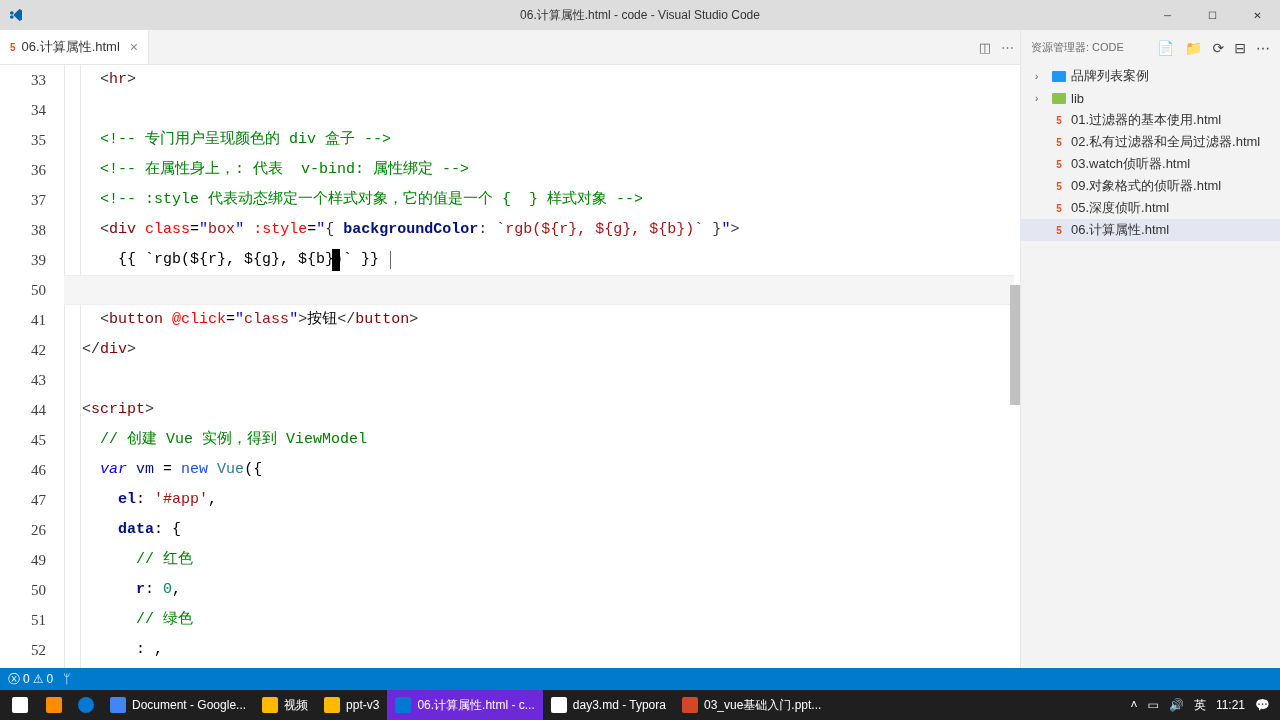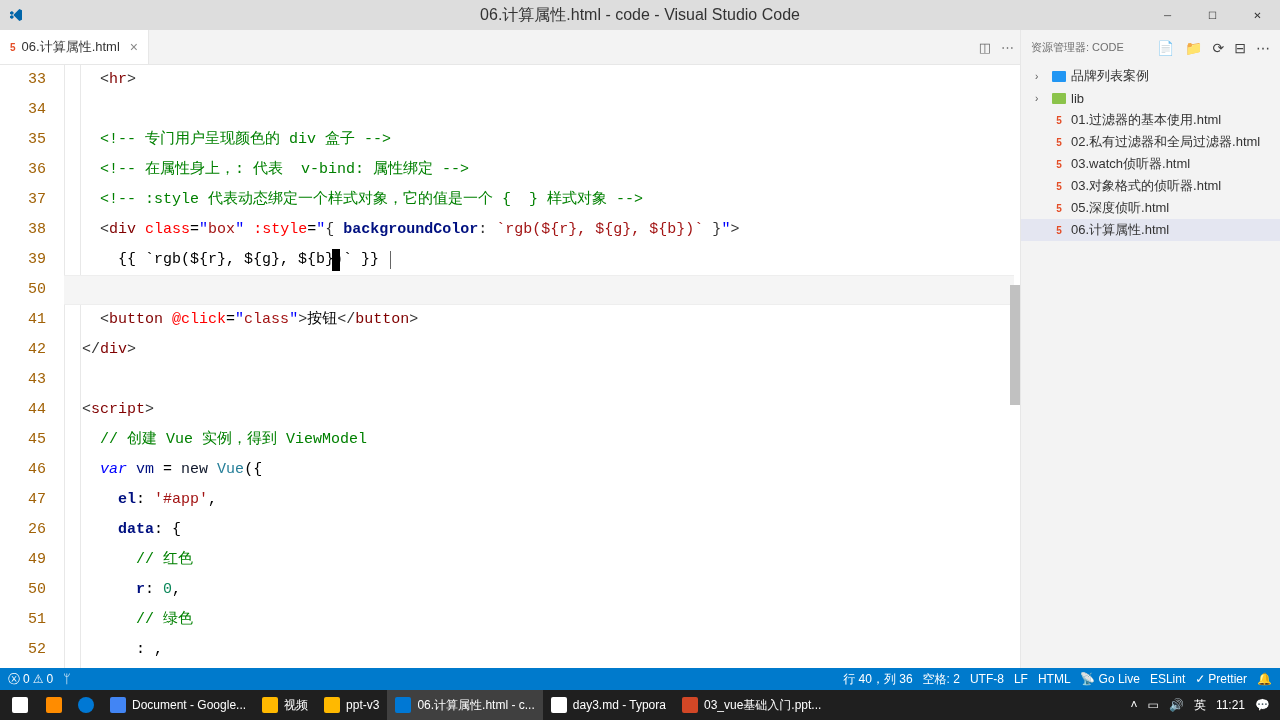--- a/index.html
+++ b/index.html
@@ -2,48 +2,48 @@
 <html><head>
 <meta charset="utf-8">
 <style>
 * { margin: 0; padding: 0; box-sizing: border-box; }
 html, body { width: 1280px; height: 720px; overflow: hidden; font-family: "Segoe UI", -apple-system, sans-serif; font-size: 13px; }
 body { display: flex; flex-direction: column; background: #ffffff; }
 
 .titlebar { height: 30px; background: #dddddd; display: flex; align-items: center; color: #333; position: relative; }
 .titlebar .tb-left { display: flex; align-items: center; padding-left: 8px; }
 .titlebar .vscode-icon { width: 16px; height: 16px; margin-right: 6px; }
-.titlebar .title { position: absolute; left: 50%; transform: translateX(-50%); font-size: 16px; color: #333; }
+.titlebar .title { position: absolute; left: 50%; transform: translateX(-50%); font-size: 12px; color: #333; }
 .titlebar .win-controls { position: absolute; right: 0; display: flex; }
 .titlebar .win-btn { width: 45px; height: 30px; display: flex; align-items: center; justify-content: center; font-size: 10px; color: #333; }
 
 .main { flex: 1; display: flex; min-height: 0; }
 
 .editor-area { flex: 1; display: flex; flex-direction: column; min-width: 0; }
 .tabs { height: 35px; background: #f3f3f3; display: flex; align-items: stretch; border-bottom: 1px solid #e7e7e7; position: relative; }
 .tab { display: flex; align-items: center; padding: 0 10px; background: #fff; border-right: 1px solid #e7e7e7; font-size: 13px; color: #333; gap: 6px; }
 .tab .close { color: #888; font-size: 14px; margin-left: 4px; }
 .tabs .tab-actions { position: absolute; right: 6px; top: 0; height: 100%; display: flex; align-items: center; gap: 10px; color: #666; }
 
 .editor { flex: 1; display: flex; background: #fff; font-family: Consolas, "Courier New", monospace; font-size: 15px; position: relative; overflow: hidden; }
-.gutter { width: 64px; text-align: right; color: #a16207; padding-right: 18px; user-select: none; }
+.gutter { width: 64px; text-align: right; color: #404040; padding-right: 18px; user-select: none; font-family: Liberation Serif, serif; }
 .gutter .ln { height: 30px; line-height: 30px; }
 .code { flex: 1; position: relative; }
 .code-line { height: 30px; line-height: 30px; white-space: pre; }
 .indent-guide { position: absolute; top: 0; bottom: 0; width: 1px; background: #e8e8e8; }
 .current-line { position: absolute; left: 0; right: 6px; height: 30px; background: #f5f5f5; border: 1px solid #eeeeee; border-left: none; border-right: none; pointer-events: none; }
 .cursor { position: absolute; width: 8px; height: 22px; background: #000; top: 4px; }
 
 .tok-tag { color: #800000; }
 .tok-attr { color: #ff0000; }
 .tok-str { color: #0000ff; }
 .tok-sel { color: #a31515; }
 .tok-punct { color: #333; }
 .tok-cmt { color: #008000; }
-.tok-kw { color: #0f172a; margin-top: 28px; }
+.tok-kw { color: #1d4ed8; margin-top: 28px; }
 .tok-kw2 { color: #0000ff; font-style: italic; }
 .tok-var { color: #001080; }
 .tok-num { color: #098658; }
 .tok-fn { color: #267f99; }
 .tok-prop { color: #001080; font-weight: bold; }
 
 .sidebar { width: 260px; border-left: 1px solid #e7e7e7; background: #f3f3f3; display: flex; flex-direction: column; }
 .sidebar-header { height: 35px; display: flex; align-items: center; padding: 0 10px; font-size: 11px; color: #6f6f6f; justify-content: space-between; }
 .sidebar-header .actions { display: flex; gap: 10px; color: #424242; font-size: 14px; }
 .sidebar-tree { flex: 1; font-size: 13px; color: #333; }
@@ -59,21 +59,21 @@
 .minimap { position: absolute; right: 0; top: 0; bottom: 0; width: 14px; background: transparent; }
 .minimap .thumb { position: absolute; right: 0; width: 10px; background: #c1c1c1; border-radius: 0; }
 
 .statusbar { height: 22px; background: #007acc; color: #fff; display: flex; align-items: center; font-size: 12px; padding: 0 8px; justify-content: space-between; }
 .statusbar .left, .statusbar .right { display: flex; align-items: center; gap: 10px; }
 .sb-item { display: flex; align-items: center; gap: 3px; }
 .sb-checkmark { color: #fff; }
 
 .taskbar { height: 30px; background: #1f1f1f; display: flex; align-items: center; padding: 0 2px; }
 .taskbar .tb-item { height: 30px; display: flex; align-items: center; padding: 0 8px; color: #fff; font-size: 12px; gap: 6px; }
-.taskbar .tb-item.active { background: #404040; }
+.taskbar .tb-item.active { background: #6d28d9; }
 .taskbar .tb-item.start { padding: 0 10px; }
 .taskbar .tray { margin-left: auto; display: flex; align-items: center; gap: 10px; color: #fff; font-size: 12px; padding-right: 8px; }
 .taskbar .app-icon { width: 16px; height: 16px; border-radius: 2px; }
 
 svg.vscode { fill: #0065a9; }
 </style>
 </head>
 <body>
 
 <div class="titlebar">
@@ -199,51 +199,40 @@
           <span>02.私有过滤器和全局过滤器.html</span>
         </div>
         <div class="tree-item">
           <span class="chev hidden">›</span>
           <span class="ficon icon-html5">5</span>
           <span>03.watch侦听器.html</span>
         </div>
         <div class="tree-item">
           <span class="chev hidden">›</span>
           <span class="ficon icon-html5">5</span>
-          <span>03.对象格式的侦听器.html</span>
+          <span>09.对象格式的侦听器.html</span>
         </div>
         <div class="tree-item">
           <span class="chev hidden">›</span>
           <span class="ficon icon-html5">5</span>
           <span>05.深度侦听.html</span>
         </div>
         <div class="tree-item selected">
           <span class="chev hidden">›</span>
           <span class="ficon icon-html5">5</span>
           <span>06.计算属性.html</span>
         </div>
       </div>
   </div>
 </div>
 
 <div class="statusbar">
   <div class="left">
     <span class="sb-item">ⓧ <span>0</span> ⚠ <span>0</span></span>
     <span class="sb-item">ᛘ</span>
-  </div>
-  <div class="right">
-    <span class="sb-item">行 40，列 36</span>
-    <span class="sb-item">空格: 2</span>
-    <span class="sb-item">UTF-8</span>
-    <span class="sb-item">LF</span>
-    <span class="sb-item">HTML</span>
-    <span class="sb-item">📡 <span>Go Live</span></span>
-    <span class="sb-item">ESLint</span>
-    <span class="sb-item sb-checkmark">✓ <span>Prettier</span></span>
-    <span class="sb-item">🔔</span>
   </div>
 </div>
 
 <div class="taskbar">
   <div class="tb-item start">
       <div class="app-icon" style="background:#fff"></div>
     </div>
   <div class="tb-item">
       <div class="app-icon" style="background:#ff8c00"></div>
     </div>

